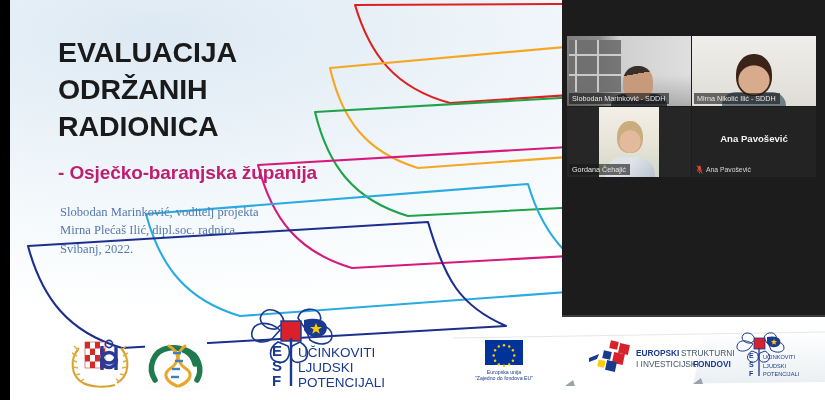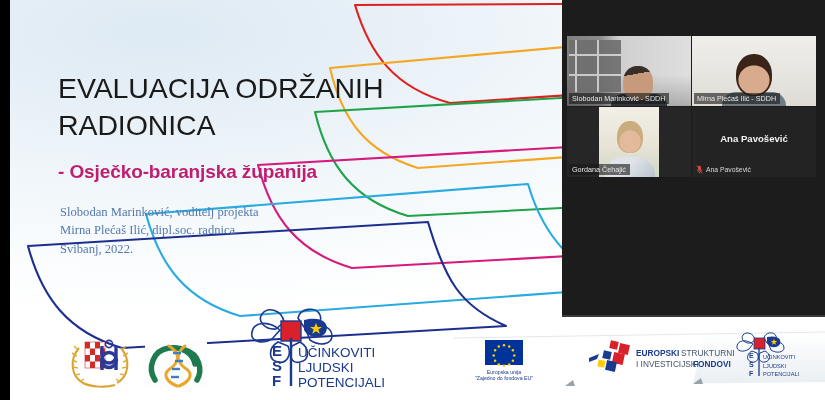--- a/index.html
+++ b/index.html
@@ -44,25 +44,24 @@
   #title-block {
     position: absolute;
     left: 48px;
     top: 34px;
     width: 330px;
     z-index: 12;
   }
   #title-main {
     font-size: 28.5px;
     line-height: 1.30;
-    font-weight: 400;
+    font-weight: 700;
     color: #1a1a1a;
     letter-spacing: -0.1px;
     white-space: pre-line;
-    margin-top: 36px;
   }
   #title-sub {
     margin-top: 16px;
     font-size: 19px;
     line-height: 1.25;
     font-weight: 700;
     color: #bf1e70;
     letter-spacing: -0.1px;
   }
 
@@ -499,21 +498,21 @@
               <div class="head"></div>
           </div>
           <div class="tile-name">Slobodan Marinković - SDDH</div>
         </div>
 
         <div class="tile">
           <div class="cam cam-mirna">
             <div class="body"></div>
               <div class="head"></div>
           </div>
-          <div class="tile-name">Mirna Plećaš Ilić - SDDH</div>
+          <div class="tile-name">Mirna Nikolić Ilić - SDDH</div>
         </div>
 
         <div class="tile active">
           <div class="cam cam-gordana">
             <div class="frame"></div>
               <div class="head"></div>
               <div class="body"></div>
           </div>
           <div class="tile-name">Gordana Čehajić</div>
         </div>

